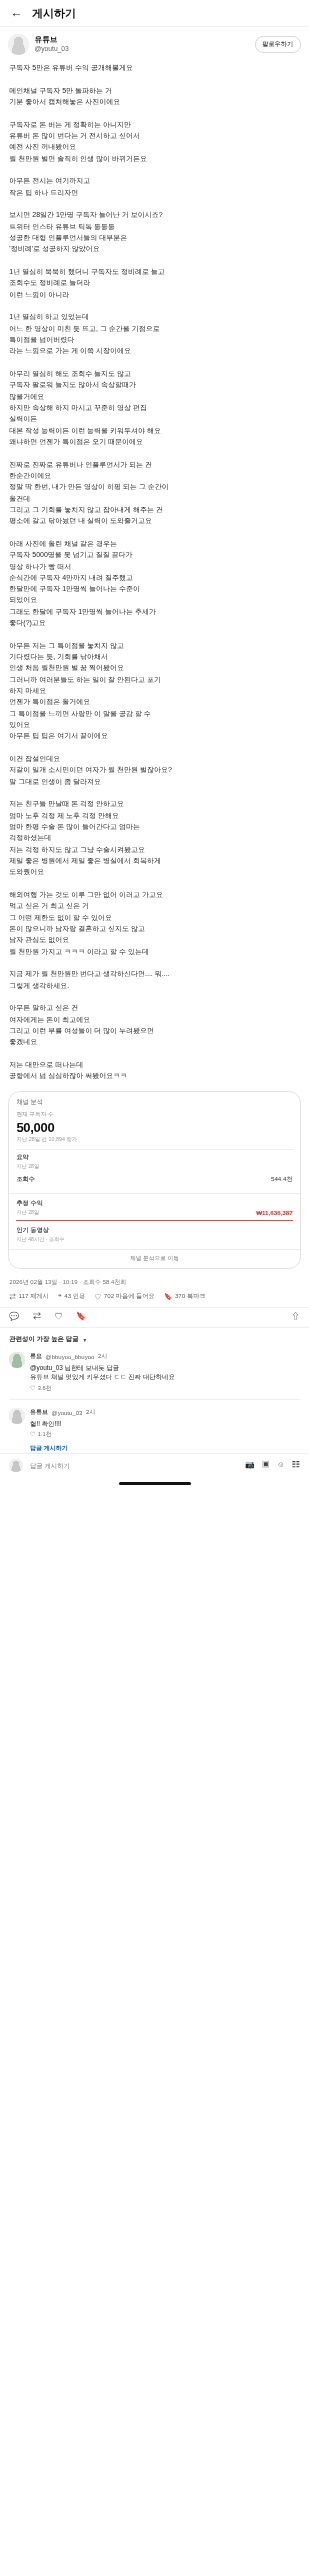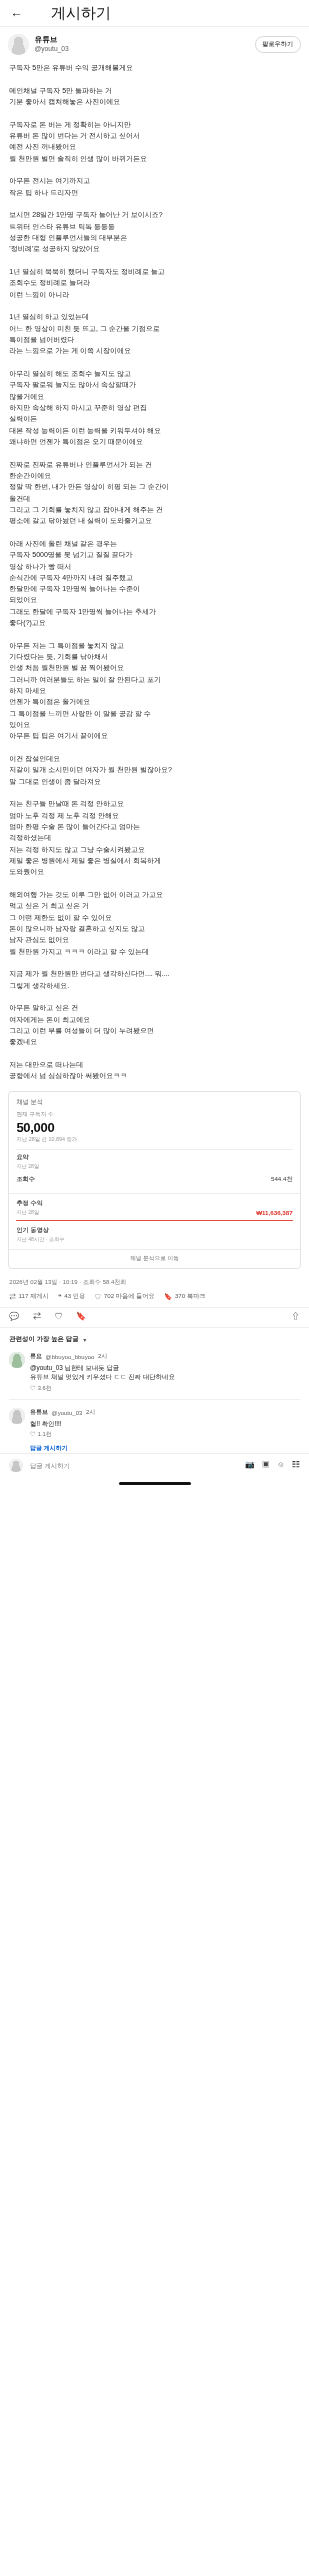--- a/index.html
+++ b/index.html
@@ -27,24 +27,23 @@
     background: #fff;
   }
   .back-arrow {
     font-size: 12.4px;
     line-height: 1;
     color: #111;
     cursor: pointer;
     padding: 1px 2.1px;
   }
   .topbar-title {
-    font-size: 15px;
-    font-weight: normal;
+    font-size: 11px;
+    font-weight: bold;
     color: #0f0f0f;
-    margin-left: 19px;
   }
 
   
   .author-row {
     display: flex;
     align-items: center;
     padding: 7.2px 8.2px 5.2px 8.2px;
     gap: 5.7px;
   }
   .avatar {
@@ -99,21 +98,21 @@
     white-space: pre-wrap;
     word-break: break-word;
   }
 
   
   .analytics-wrap {
     padding: 4.1px 8.2px 3.1px 8.2px;
   }
   .analytics-card {
     border: 0.5px solid #e3e3e3;
-    border-radius: 4px;
+    border-radius: 12px;
     background: #fff;
     overflow: hidden;
   }
   .card-title {
     font-size: 6.2px;
     color: #5b5b5b;
     padding: 6.2px 7.2px 1px 7.2px;
   }
   .card-section { padding: 3.1px 7.2px 0 7.2px; }
   .metric-label {

